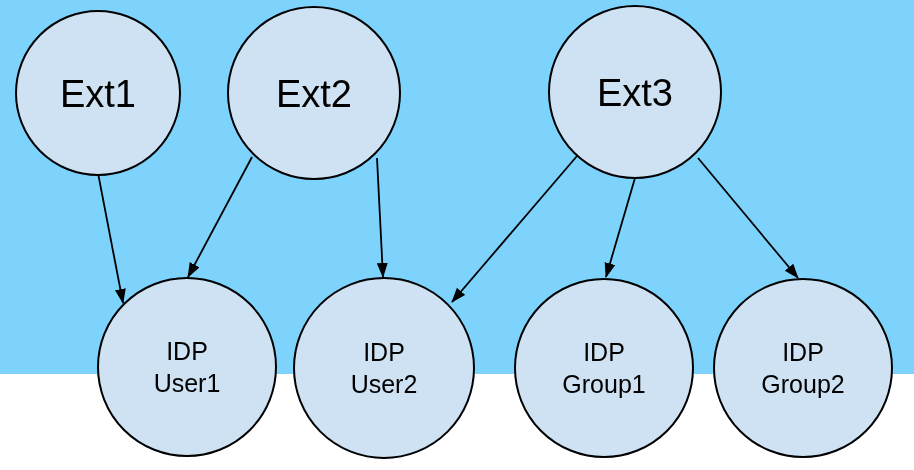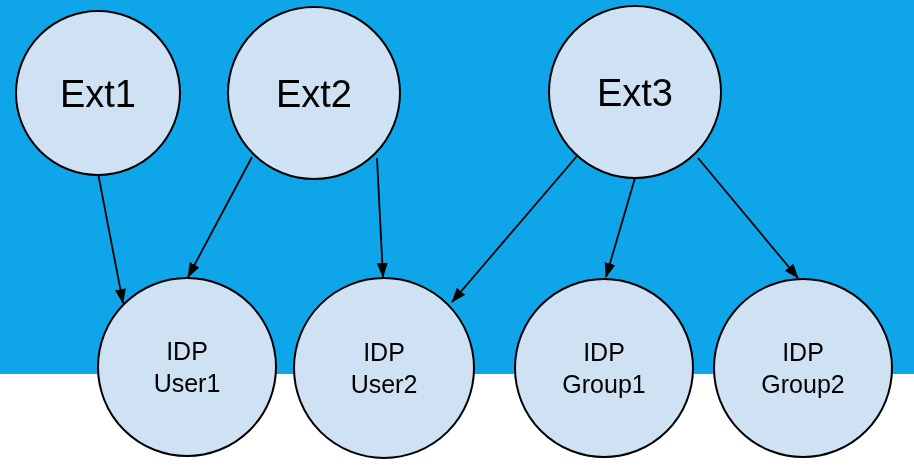--- a/index.html
+++ b/index.html
@@ -10,21 +10,21 @@
   body {
     width: 914px;
     height: 470px;
     overflow: hidden;
     font-family: "Liberation Sans", "DejaVu Sans", sans-serif;
   }
   .canvas {
     position: relative;
     width: 914px;
     height: 374px;
-    background: #0ea5e9;
+    background: #7dd3fc;
   }
   svg {
     display: block;
   }
   text {
     font-family: "Liberation Sans", "DejaVu Sans", sans-serif;
   }
 </style>
 </head>
 <body>

